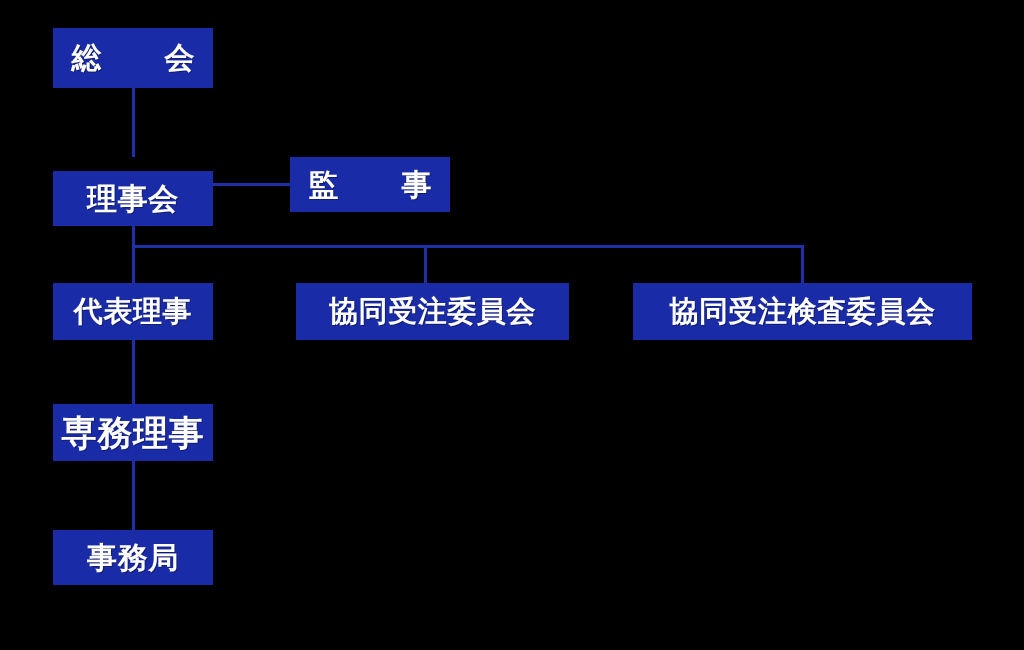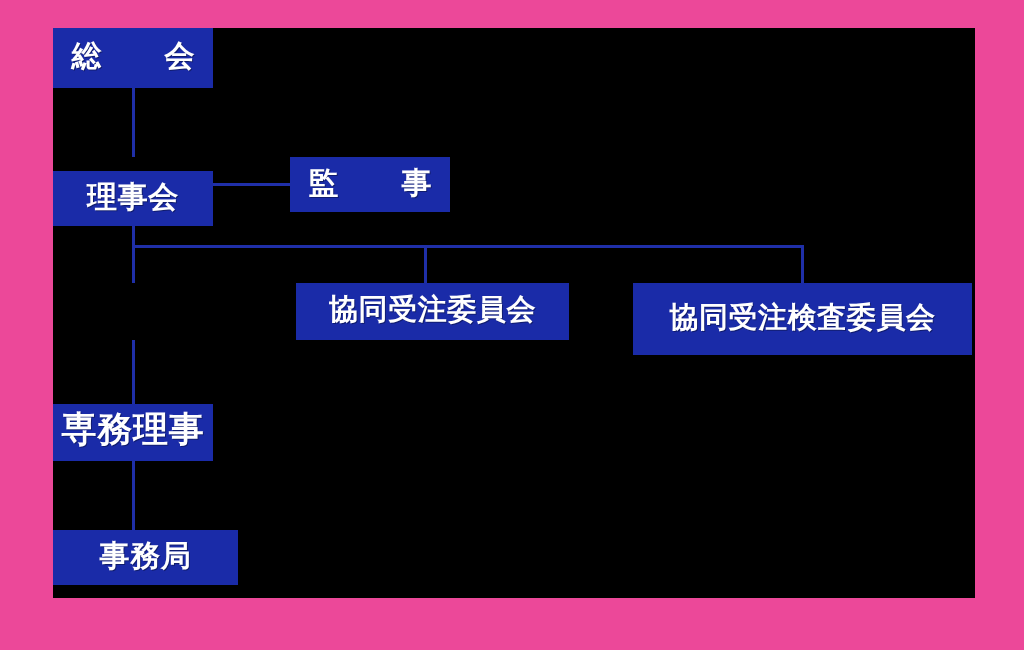--- a/index.html
+++ b/index.html
@@ -4,23 +4,23 @@
 <style>
   html, body {
     margin: 0;
     padding: 0;
     background: #ffffff;
   }
   #page {
     position: relative;
     width: 1024px;
     height: 650px;
-    background: #ec4899;
+    background: #000000;
     overflow: hidden;
-    font-family: Liberation Mono, monospace;
+    font-family: Liberation Sans, sans-serif;
   }
   
   #canvas {
     position: absolute;
     left: 53px;
     top: 28px;
     width: 922px;
     height: 570px;
     background: #000000;
   }
@@ -46,23 +46,23 @@
   }
   .node .label {
     display: block;
   }
   
   .n-sokai      { left: 0px;   top: 0px;   width: 160px; height: 60px; font-size: 30px; }
   .n-rijikai    { left: 0px;   top: 143px; width: 160px; height: 55px; font-size: 30px; }
   .n-kanji      { left: 237px; top: 129px; width: 160px; height: 55px; font-size: 30px; text-align: right; }
   .n-daihyo     { left: 0px;   top: 255px; width: 160px; height: 57px; font-size: 29px; }
   .n-kyodo      { left: 243px; top: 255px; width: 273px; height: 57px; font-size: 29px; }
-  .n-kyodokensa { left: 580px; top: 255px; width: 339px; height: 72px; font-size: 29px; }
+  .n-kyodokensa { left: 580px; top: 255px; width: 339px; height: 57px; font-size: 29px; }
   .n-senmu      { left: 0px;   top: 376px; width: 160px; height: 57px; font-size: 35px; }
-  .n-jimukyoku  { left: 0px;   top: 502px; width: 185px; height: 55px; font-size: 30px; }
+  .n-jimukyoku  { left: 0px;   top: 502px; width: 160px; height: 55px; font-size: 30px; }
 
   
   .spaced { letter-spacing: 0.55em; text-indent: 0.55em; }
 </style>
 </head>
 <body>
 
 <div id="page">
 
   <div id="canvas">
@@ -88,20 +88,23 @@
     </div>
 
     <div class="node n-rijikai">
       <span class="label">理事会</span>
     </div>
 
     <div class="node n-kanji">
       <span class="label spaced">監　事</span>
     </div>
 
+    <div class="node n-daihyo">
+      <span class="label">代表理事</span>
+    </div>
 
     <div class="node n-kyodo">
       <span class="label">協同受注委員会</span>
     </div>
 
     <div class="node n-kyodokensa">
       <span class="label">協同受注検査委員会</span>
     </div>
 
     <div class="node n-senmu">

